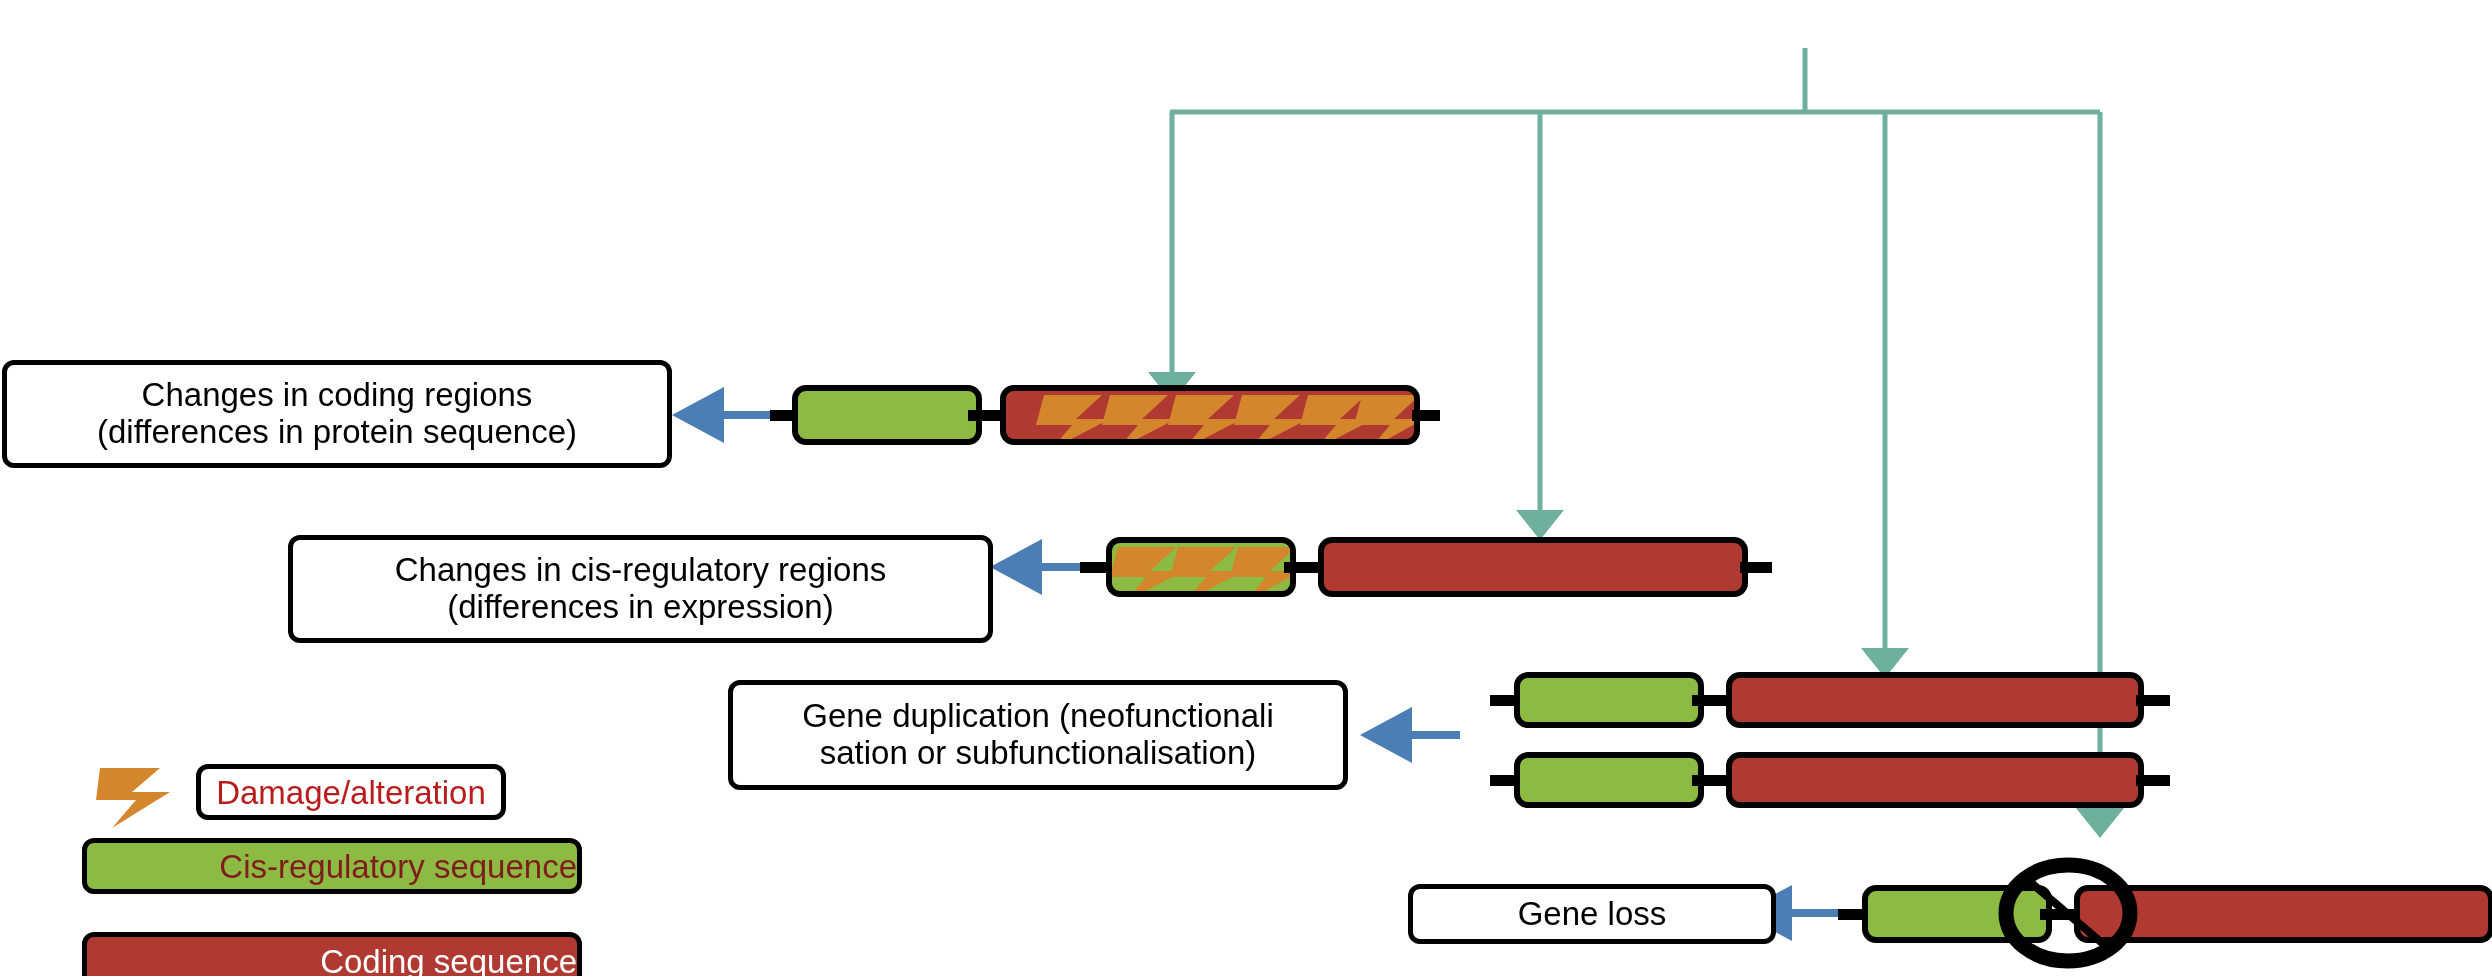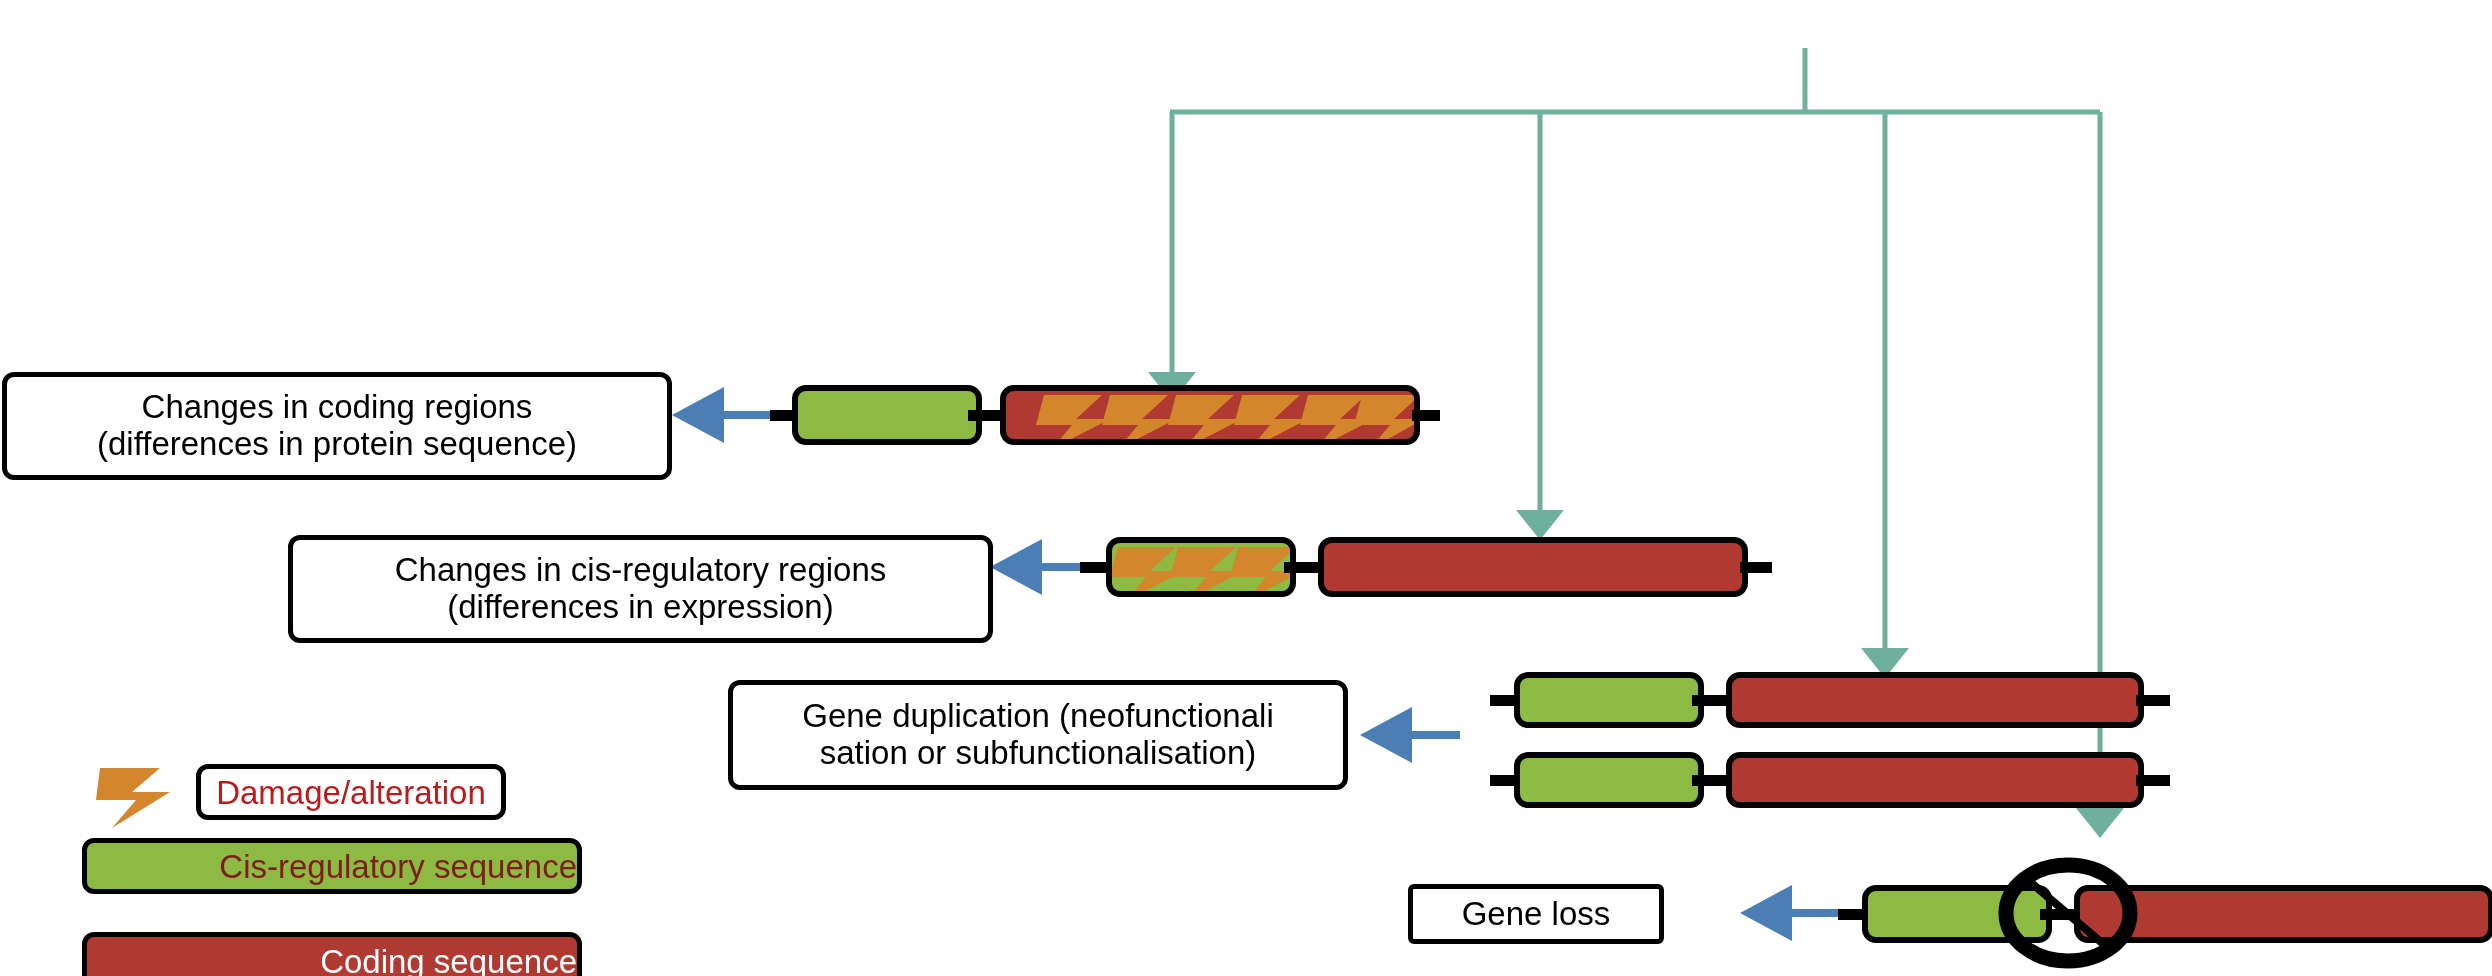--- a/index.html
+++ b/index.html
@@ -64,21 +64,21 @@
     </g>
     <g fill="#4A7EB5">
       <polygon points="672,415 724,387 724,443"></polygon>
       <polygon points="990,567 1042,539 1042,595"></polygon>
       <polygon points="1360,735 1412,707 1412,763"></polygon>
       <polygon points="1740,913 1792,885 1792,941"></polygon>
     </g>
   </svg>
 
 
-  <div class="lbl" style="left:2px;top:360px;width:670px;height:108px;font-size:33px;margin-top:12px;">Changes in coding regions
+  <div class="lbl" style="left:2px;top:360px;width:670px;height:108px;font-size:33px;">Changes in coding regions
 (differences in protein sequence)</div>
 
   <div class="gene" style="left:770px;top:385px;width:670px;height:60px;">
     <div class="gline" style="left:0px;top:25px;width:40px;"></div>
     <div class="gseg green" style="left:22px;top:0px;width:190px;height:60px;"></div>
     <div class="gline" style="left:198px;top:25px;width:50px;"></div>
     <div class="gseg red" style="left:230px;top:0px;width:420px;height:60px;">
       <svg viewBox="0 0 420 60" width="420" height="60">
         <g fill="#D4862C">
           <polygon points="38,4 96,4 70,28 104,28 46,58 66,34 30,34"></polygon>
@@ -124,21 +124,21 @@
   </div>
 
   <div class="gene" style="left:1490px;top:752px;width:700px;height:56px;">
     <div class="gline" style="left:0px;top:23px;width:42px;"></div>
     <div class="gseg green" style="left:24px;top:0px;width:190px;height:56px;"></div>
     <div class="gline" style="left:202px;top:23px;width:52px;"></div>
     <div class="gseg red" style="left:236px;top:0px;width:418px;height:56px;"></div>
     <div class="gline" style="left:646px;top:23px;width:34px;"></div>
   </div>
 
-  <div class="lbl" style="left:1408px;top:884px;width:256px;height:60px;font-size:33px;border-radius:6px;">Gene loss</div>
+  <div class="lbl" style="left:1408px;top:884px;width:368px;height:60px;font-size:33px;">Gene loss</div>
 
   <div class="gene" style="left:1838px;top:885px;width:660px;height:58px;">
     <div class="gline" style="left:0px;top:24px;width:42px;"></div>
     <div class="gseg green" style="left:24px;top:0px;width:190px;height:58px;"></div>
     <div class="gline" style="left:202px;top:24px;width:52px;"></div>
     <div class="gseg red" style="left:236px;top:0px;width:420px;height:58px;"></div>
   </div>
 
   <svg class="svglayer" viewBox="0 0 2492 976">
     <ellipse cx="2068" cy="913" rx="62" ry="48" fill="none" stroke="#000" stroke-width="15"></ellipse>

